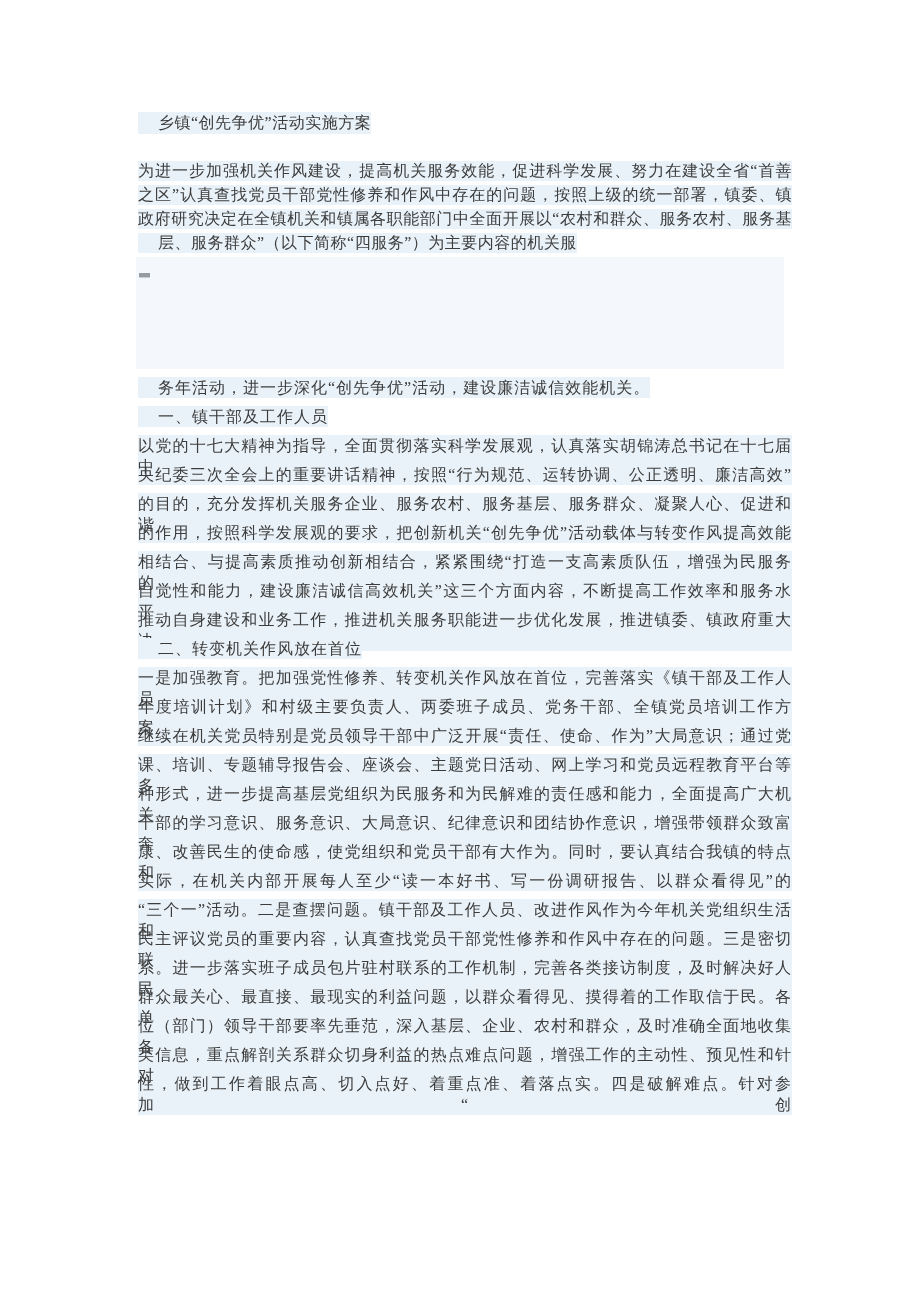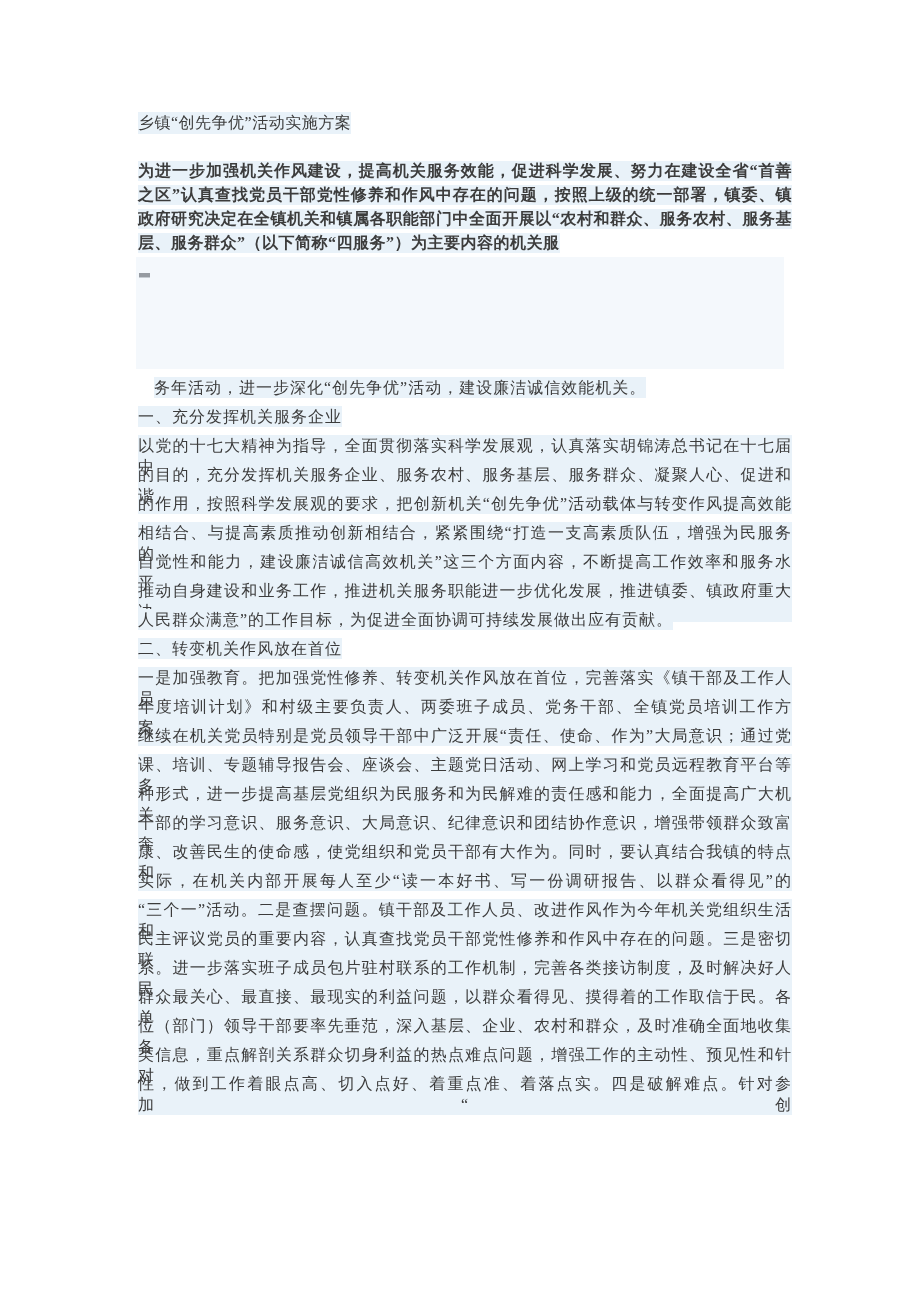--- a/index.html
+++ b/index.html
@@ -18,49 +18,50 @@
   }
   .content {
     position: absolute;
     left: 138px;
     top: 112px;
     width: 654px;
   }
   .block { margin: 0; }
   
   .block-intro-paragraph { margin-top: 25px; }
-  .block-continuation-line { margin-top: 8px; margin-left: 16px; }
+  .block-continuation-line { margin-top: 8px; }
 
   .row {
     height: 29px;
     overflow: visible;
     white-space: nowrap;
   }
   .row.tight { height: 24px; }
   .row.title-row { height: 24px; }
 
   .hl {
     background: #e9f2f9;
     font-size: 16px;
     line-height: 21px;
     letter-spacing: 1px;
     white-space: normal;
   }
-  .tight .hl { line-height: 20px; letter-spacing: 0.5px; font-weight: bold; }
+  .tight .hl { line-height: 20px; letter-spacing: 0.5px; }
   .title-row .hl { line-height: 22px; letter-spacing: 0.5px; }
 
   .hl.full {
     display: block;
     width: 654px;
     text-align: justify;
     text-align-last: justify;
   }
   .hl.short {
     display: inline-block;
     max-width: 654px;
+    padding-left: 20px;
   }
 
   .placeholder-block {
     position: relative;
     margin-left: -2px;
     width: 648px;
     height: 112px;
     background: #f4f8fc;
   }
   .ph-dash {
@@ -93,42 +94,44 @@
         </div>
         <div class="row tight"><span class="hl short">层、服务群众”（以下简称“四服务”）为主要内容的机关服</span></div>
       </div>
       <div class="block block-object-placeholder placeholder-block">
         <div class="ph-dash"></div>
       </div>
       <div class="block block-continuation-line">
         <div class="row"><span class="hl short">务年活动，进一步深化“创先争优”活动，建设廉洁诚信效能机关。</span></div>
       </div>
       <div class="block block-section-1-heading">
-        <div class="row"><span class="hl short">一、充分发挥机关服务企业</span></div>
+        <div class="row"><span class="hl short">一、镇干部及工作人员</span></div>
       </div>
       <div class="block block-guiding-ideology-paragraph">
         <div class="row">
           <span class="hl full">以党的十七大精神为指导，全面贯彻落实科学发展观，认真落实胡锦涛总书记在十七届中</span>
+        </div>
+        <div class="row">
+          <span class="hl full">央纪委三次全会上的重要讲话精神，按照“行为规范、运转协调、公正透明、廉洁高效”</span>
         </div>
         <div class="row">
           <span class="hl full">的目的，充分发挥机关服务企业、服务农村、服务基层、服务群众、凝聚人心、促进和谐</span>
         </div>
         <div class="row">
           <span class="hl full">的作用，按照科学发展观的要求，把创新机关“创先争优”活动载体与转变作风提高效能</span>
         </div>
         <div class="row">
           <span class="hl full">相结合、与提高素质推动创新相结合，紧紧围绕“打造一支高素质队伍，增强为民服务的</span>
         </div>
         <div class="row">
           <span class="hl full">自觉性和能力，建设廉洁诚信高效机关”这三个方面内容，不断提高工作效率和服务水平，</span>
         </div>
         <div class="row">
           <span class="hl full">推动自身建设和业务工作，推进机关服务职能进一步优化发展，推进镇委、镇政府重大决</span>
         </div>
-        <div class="row"><span class="hl short">人民群众满意”的工作目标，为促进全面协调可持续发展做出应有贡献。</span></div>
       </div>
       <div class="block block-section-2-heading">
         <div class="row"><span class="hl short">二、转变机关作风放在首位</span></div>
       </div>
       <div class="block block-tasks-paragraph">
         <div class="row">
           <span class="hl full">一是加强教育。把加强党性修养、转变机关作风放在首位，完善落实《镇干部及工作人员</span>
         </div>
         <div class="row">
           <span class="hl full">年度培训计划》和村级主要负责人、两委班子成员、党务干部、全镇党员培训工作方案，</span>

